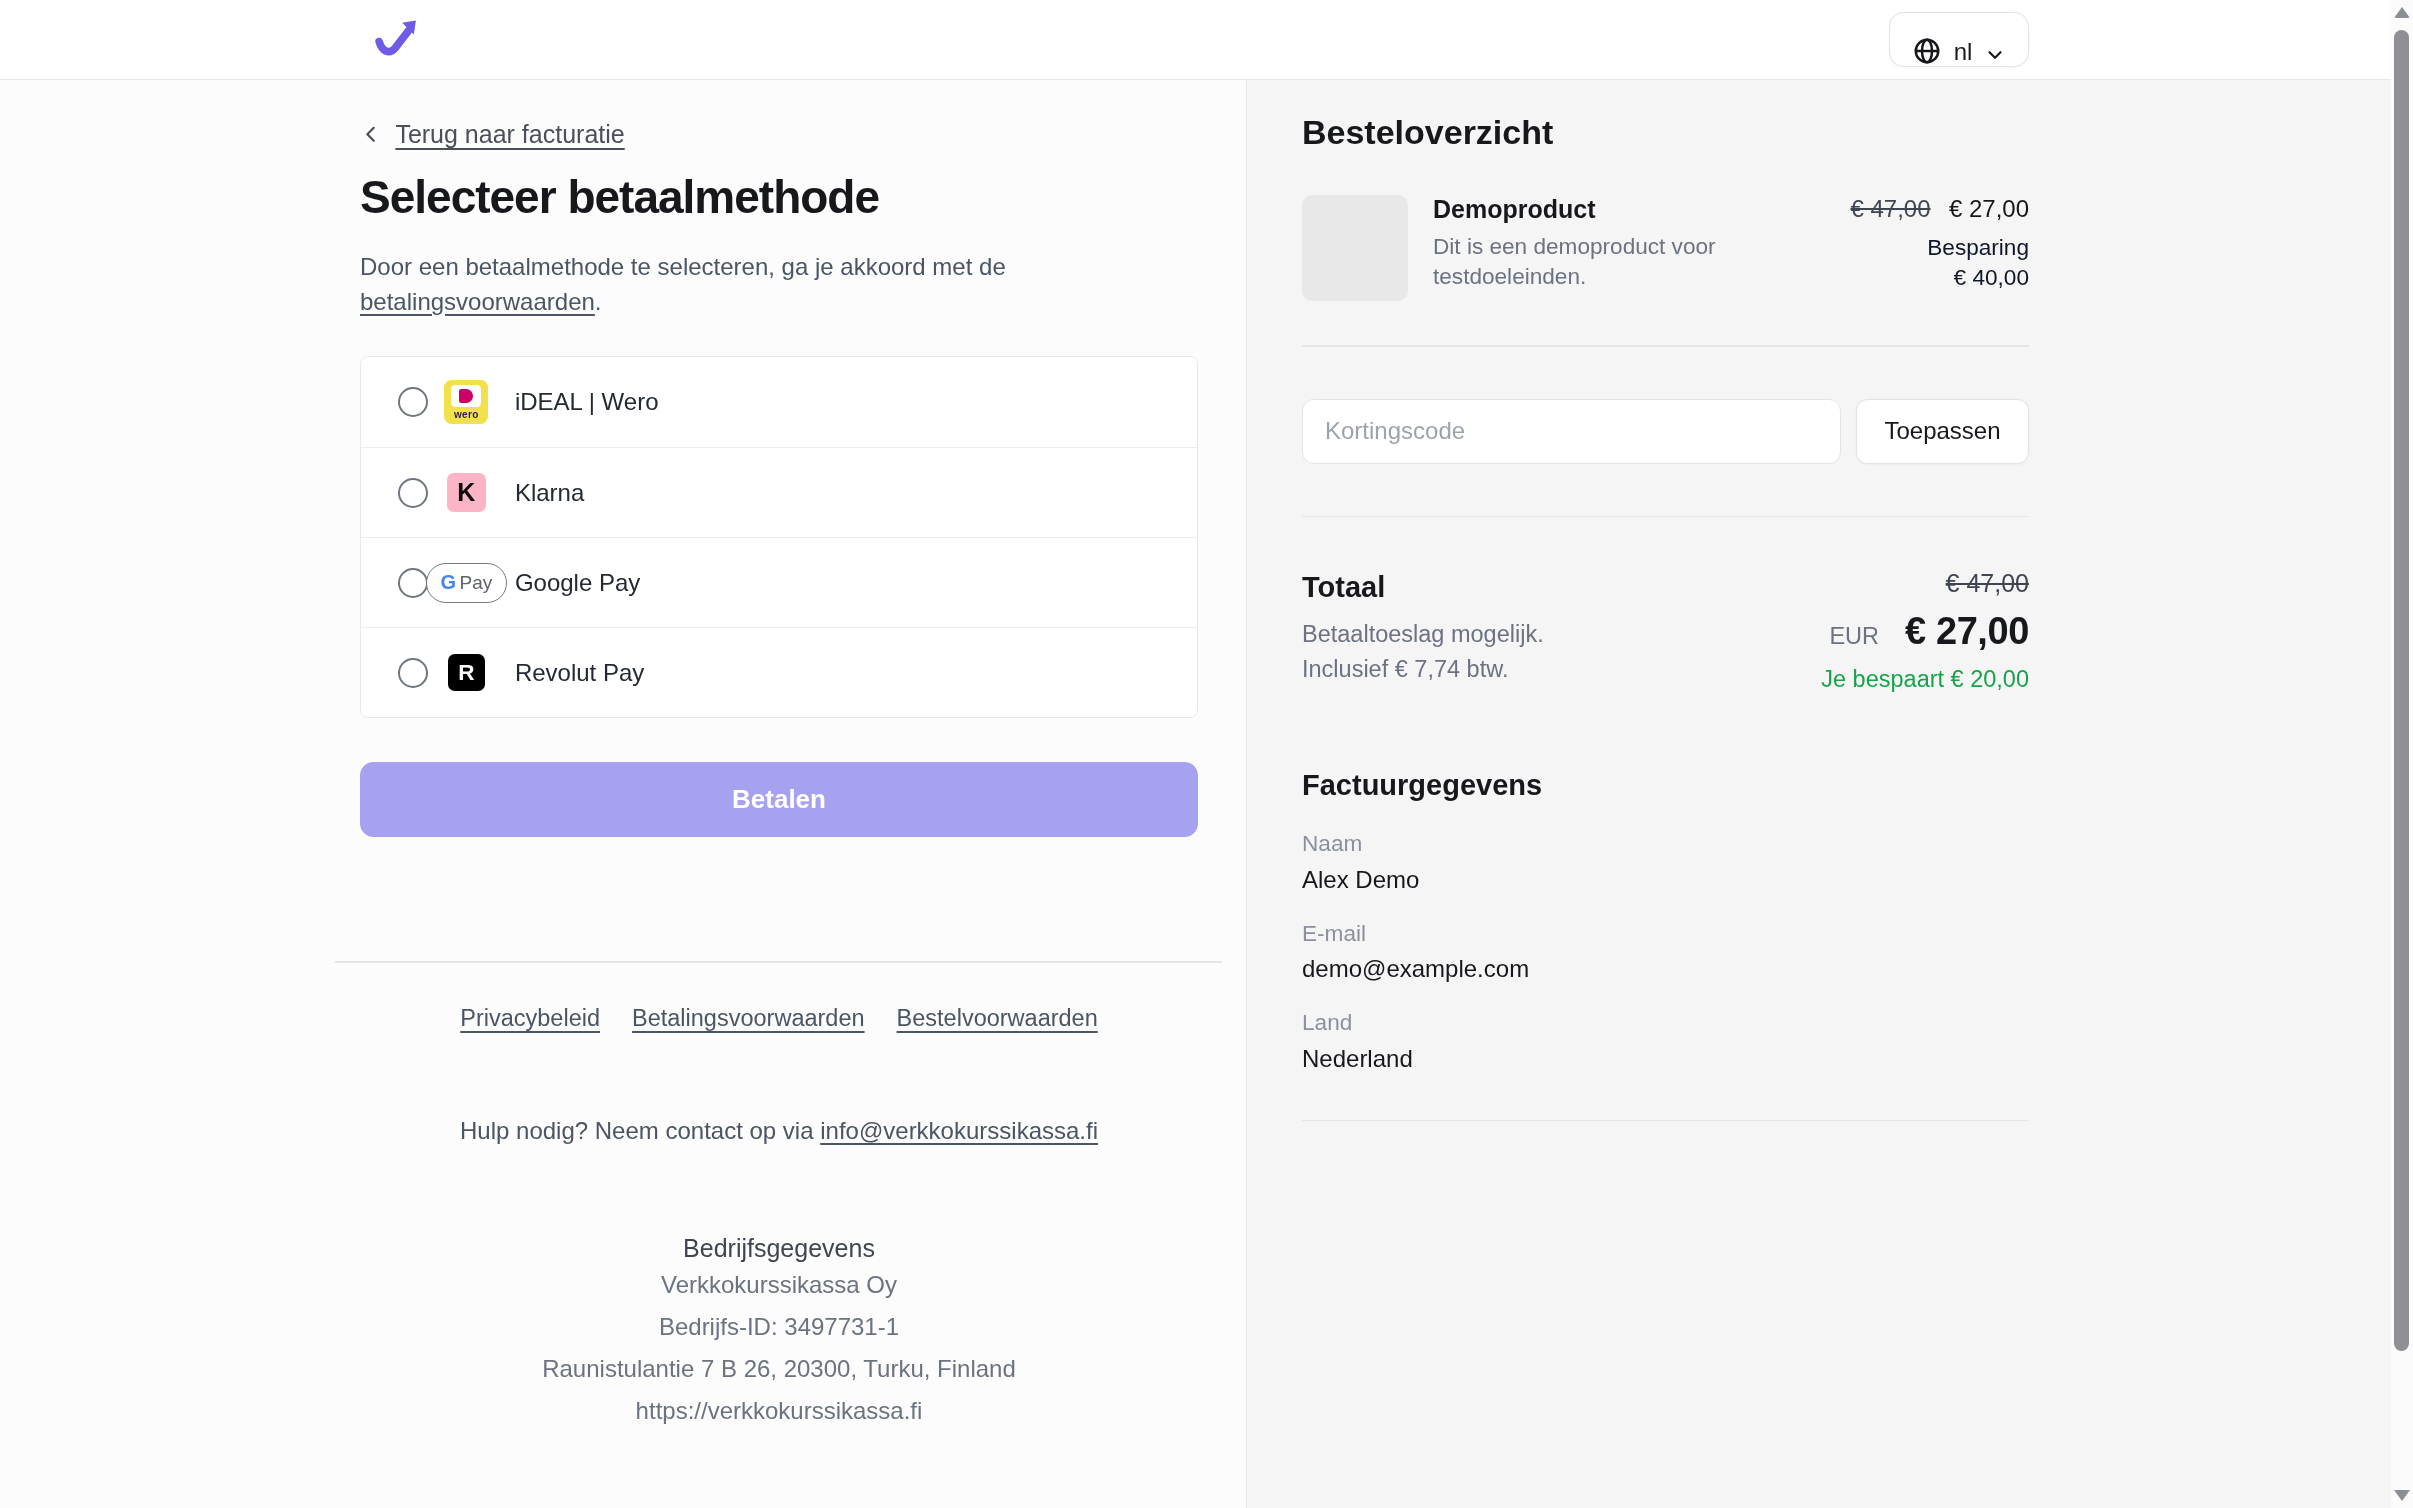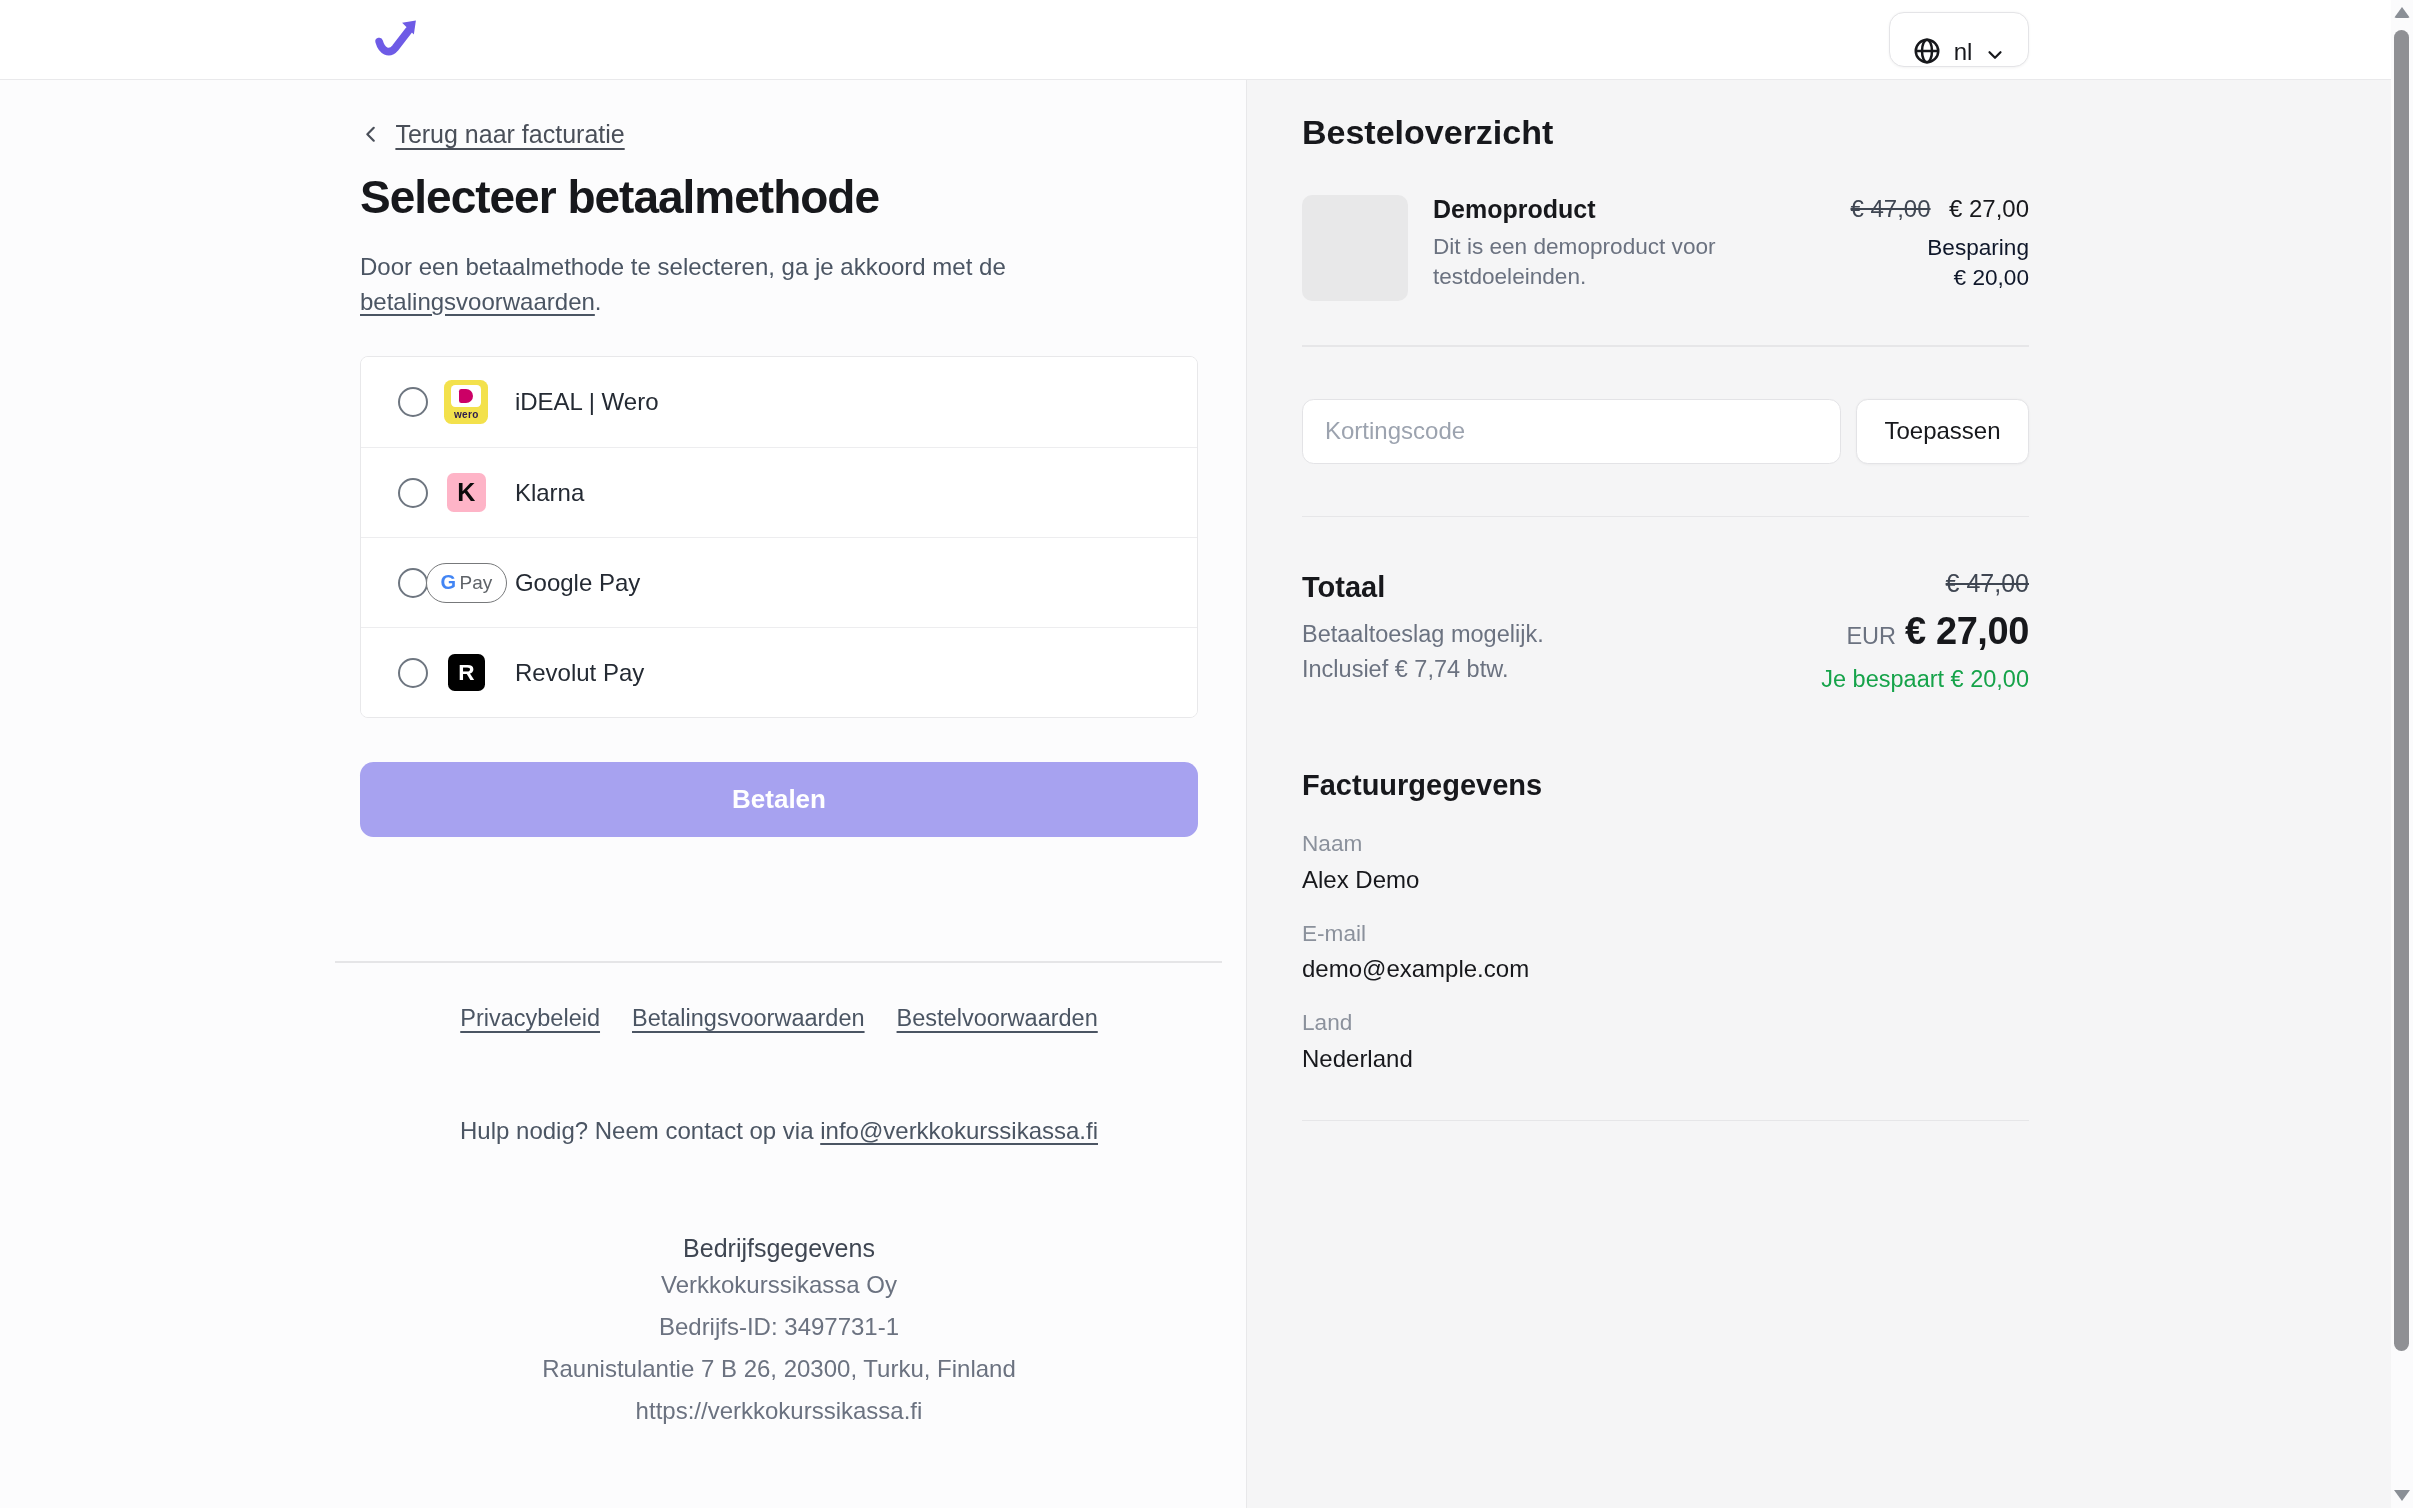--- a/index.html
+++ b/index.html
@@ -107,21 +107,21 @@
     font-family:inherit; font-size:24px; font-weight:500; color:#17181c; cursor:pointer;
     box-shadow:0 0.8px 2.5px rgba(0,0,0,.04);
   }
 
   .total-block { margin-top:52px; display:flex; justify-content:space-between; }
   .t-label { font-size:29px; font-weight:700; color:#17181c; line-height:37px; }
   .t-note { margin-top:11.7px; font-size:23.5px; color:#6b7280; line-height:32px; }
   .t-note + .t-note { margin-top:3.4px; }
   .t-right { text-align:right; }
   .t-strike { font-size:25px; font-weight:500; }
-  .t-amount-row { margin-top:11.7px; display:flex; align-items:baseline; justify-content:flex-end; gap:9px; }
+  .t-amount-row { margin-top:11.7px; display:flex; align-items:baseline; justify-content:flex-end; gap:26px; }
   .t-cur { font-size:23.5px; color:#6b7280; }
   .t-amount { font-size:38px; font-weight:700; color:#17181c; letter-spacing:-0.4px; }
   .t-saving { margin-top:13.4px; font-size:23.5px; color:#16a34a; }
 
   .billing { margin-top:74px; }
   .b-title { font-size:29px; font-weight:700; color:#17181c; line-height:37px; }
   .b-label { margin-top:27px; font-size:22.6px; color:#8b919c; }
   .b-value { margin-top:8.4px; font-size:24px; color:#17181c; }
 
   
@@ -257,21 +257,21 @@
             <div class="p-name">Demoproduct</div>
             <div class="p-desc">Dit is een demoproduct voor testdoeleinden.</div>
           </div>
           <div class="p-prices">
             <div class="p-price-row">
               <span class="strike">€ 47,00</span>
               <span class="cur-price">€ 27,00</span>
             </div>
             <div class="p-saving">
               <div>Besparing</div>
-              <div>€ 20,00</div>
+              <div>€ 40,00</div>
             </div>
           </div>
         </div>
 
         <div class="r-divider div-1"></div>
 
         <div class="coupon-row">
           <input class="coupon-input" type="text" placeholder="Kortingscode" style="">
           <button class="apply-btn">Toepassen</button>
         </div>

